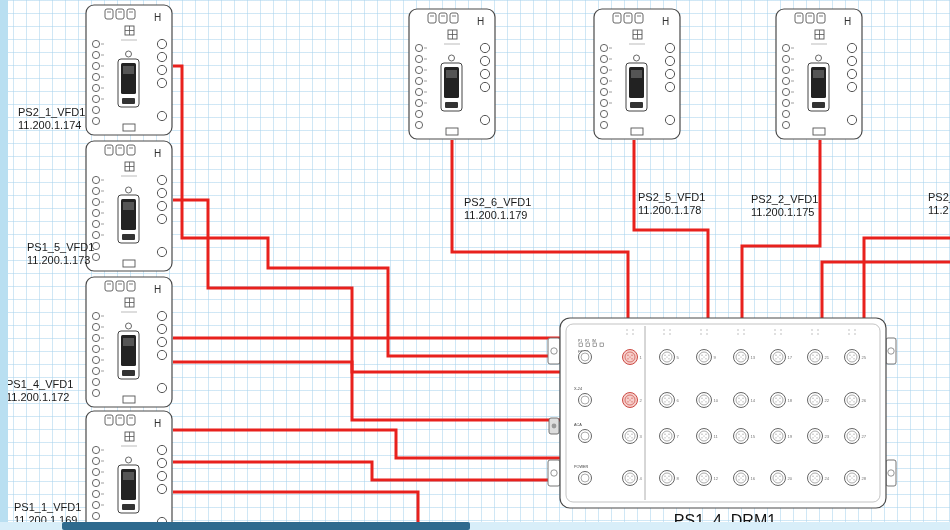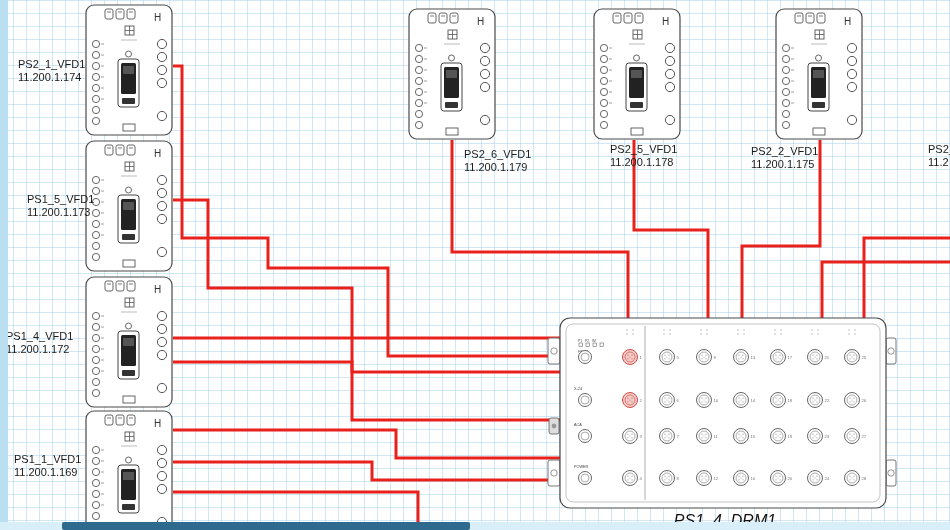--- a/index.html
+++ b/index.html
@@ -13,25 +13,25 @@
     background-image:
       linear-gradient(to right, rgba(170,212,238,.55) 1px, transparent 1px),
       linear-gradient(to bottom, rgba(170,212,238,.55) 1px, transparent 1px);
     background-size:13px 13px;
   }
   #cables{position:absolute;left:0;top:0;z-index:1;}
   .cable{fill:none;stroke:var(--cable,#e8211d);stroke-width:3;stroke-linejoin:miter;stroke-linecap:butt;}
   .vfd-slot{position:absolute;z-index:2;}
   #drm-wrap{position:absolute;left:546px;top:314px;z-index:2;}
   .dev-label{
-    position:absolute;z-index:3;font-size:11px;line-height:13px;color:#1a1a1a;white-space:nowrap;
+    position:absolute;z-index:3;font-size:11px;line-height:13px;color:#1a1a1a;white-space:nowrap;margin-top:48px;
   }
   #drm-name{
     position:absolute;left:590px;top:512px;width:270px;z-index:3;
-    font-size:16px;color:#111;text-align:center;white-space:nowrap;font-style:italic;
+    font-size:16px;color:#111;text-align:center;white-space:nowrap;
   }
   #vscroll{position:absolute;left:0;top:0;width:8px;height:530px;background:#b9dff1;z-index:5;}
   #hscroll-track{position:absolute;left:0;top:522px;width:950px;height:8px;background:#d8eef9;z-index:5;}
   #hscroll-thumb{position:absolute;left:62px;top:0;width:408px;height:8px;background:#2e6a8e;border-radius:2px;}
   svg text{font-family:"Liberation Sans",sans-serif;}
 </style>
 </head>
 <body>
 
 <div id="canvas">
@@ -430,21 +430,21 @@
     <div>11.200.1.172</div>
   </div>
   <div class="dev-label" style="left:14px;top:453px">
     <div>PS1_1_VFD1</div>
     <div>11.200.1.169</div>
   </div>
   <div class="dev-label" style="left:464px;top:148px">
     <div>PS2_6_VFD1</div>
     <div>11.200.1.179</div>
   </div>
-  <div class="dev-label" style="left:610px;top:143px">
+  <div class="dev-label" style="left:638px;top:143px">
     <div>PS2_5_VFD1</div>
     <div>11.200.1.178</div>
   </div>
   <div class="dev-label" style="left:751px;top:145px">
     <div>PS2_2_VFD1</div>
     <div>11.200.1.175</div>
   </div>
   <div class="dev-label" style="left:928px;top:143px">
     <div>PS2_</div>
     <div>11.2</div>

